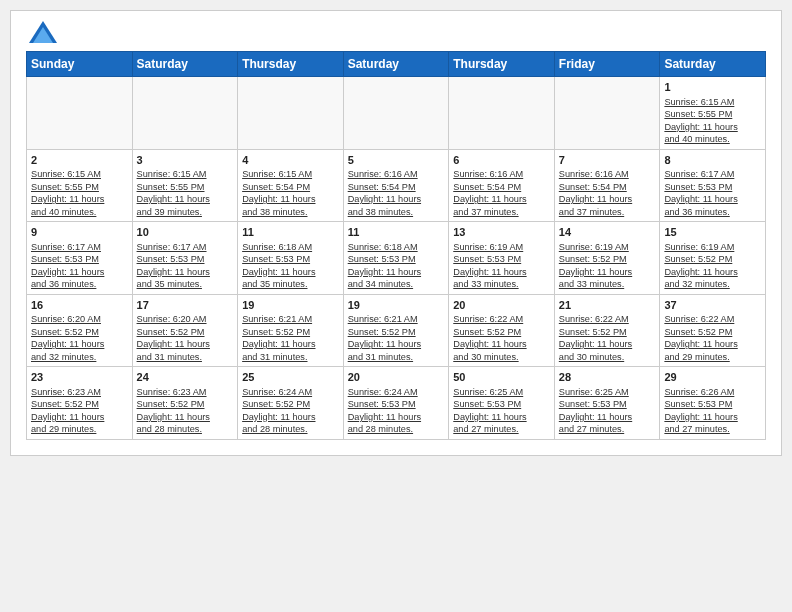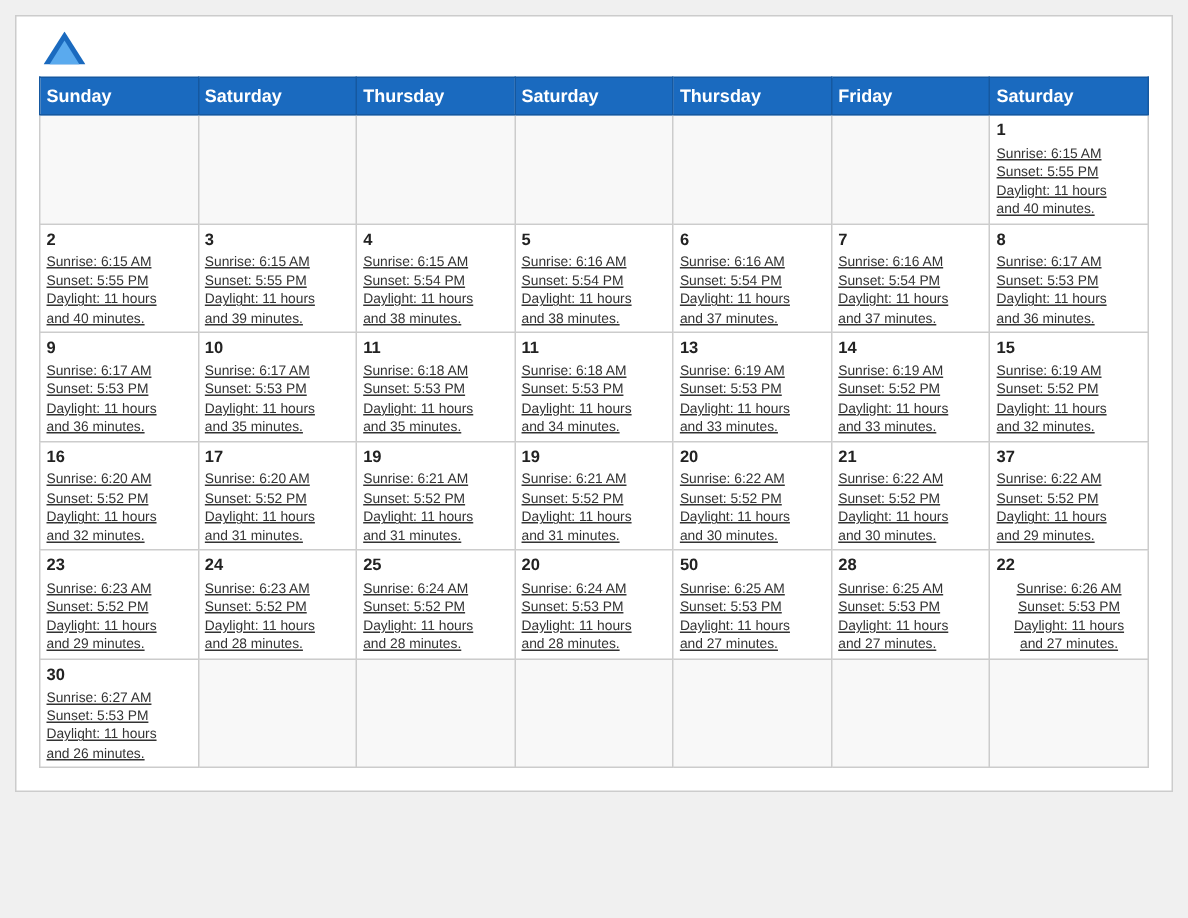--- a/index.html
+++ b/index.html
@@ -330,37 +330,22 @@
 and 27 minutes.</div>
           </td>
           <td>
             <span class="day-num">28</span>
             <div class="day-info" style="white-space: pre-line;">Sunrise: 6:25 AM
 Sunset: 5:53 PM
 Daylight: 11 hours
 and 27 minutes.</div>
           </td>
           <td>
-            <span class="day-num">22</span>
-            <div class="day-info" style="white-space: pre-line; text-align: center;">Sunrise: 6:26 AM
+            <span class="day-num">29</span>
+            <div class="day-info" style="white-space: pre-line;">Sunrise: 6:26 AM
 Sunset: 5:53 PM
 Daylight: 11 hours
 and 27 minutes.</div>
           </td>
-        </tr>
-        <tr>
-          <td class="last-row">
-            <span class="day-num">30</span>
-            <div class="day-info" style="white-space: pre-line;">Sunrise: 6:27 AM
-Sunset: 5:53 PM
-Daylight: 11 hours
-and 26 minutes.</div>
-          </td>
-          <td class="empty"></td>
-          <td class="empty"></td>
-          <td class="empty"></td>
-          <td class="empty"></td>
-          <td class="empty"></td>
-          <td class="empty"></td>
         </tr>
       </tbody>
   </table>
 </div>
 
 </body></html>

